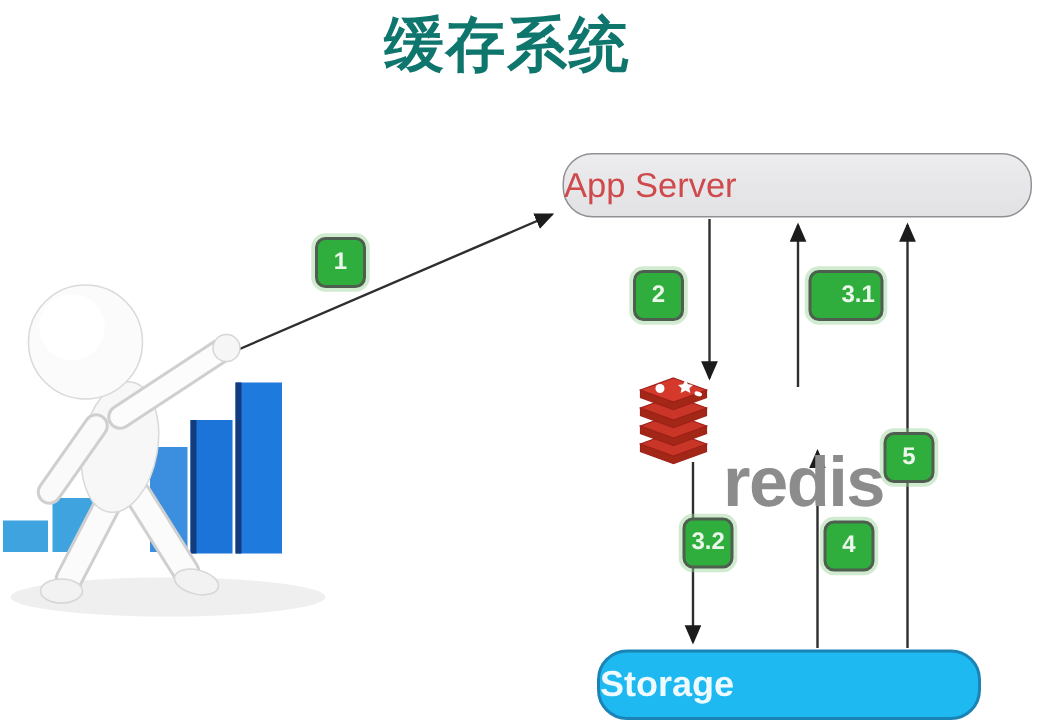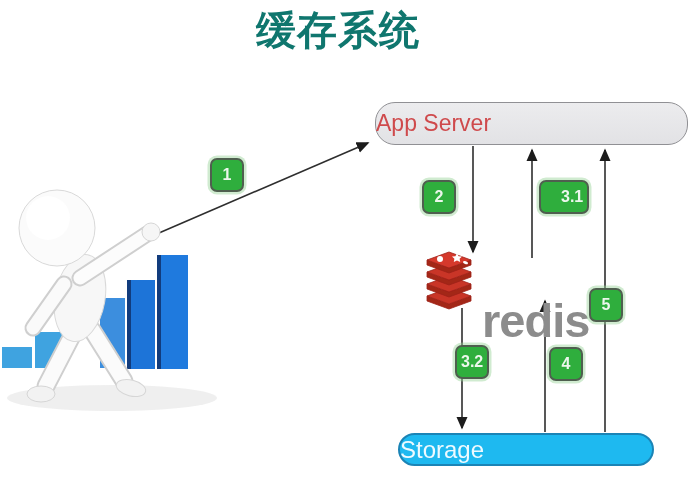--- a/index.html
+++ b/index.html
@@ -17,23 +17,23 @@
     position:absolute;display:flex;align-items:center;justify-content:flex-start;
     box-sizing:border-box;border-radius:20px;
   }
   .node-app-server{
     left:375px;top:102px;width:313px;height:43px;
     background:linear-gradient(#ececee,#e2e2e5);
     border:1.5px solid #909094;
     color:#cf4a4c;font-size:23px;font-weight:500;
   }
   .node-storage{
-    left:398px;top:433px;width:256px;height:33px;
+    left:398px;top:433px;width:256px;height:47px;
     background:#1eb9f0;border:2px solid #1b84b6;
-    color:#eefaff;font-size:24px;font-weight:400;
+    color:#eefaff;font-size:24px;font-weight:700;
   }
   .badge{
     position:absolute;min-width:22px;height:30px;padding:0 4px;
     display:flex;align-items:center;justify-content:center;
     background:#2fae3d;border:2px solid #4f5f4f;border-radius:7px;
     box-shadow:0 0 0 2.5px rgba(150,210,150,.45);
     color:#ecf7ec;font-size:16px;font-weight:bold;
   }
   .badge-1{left:210px;top:158px;}
   .badge-2{left:422px;top:180px;}

